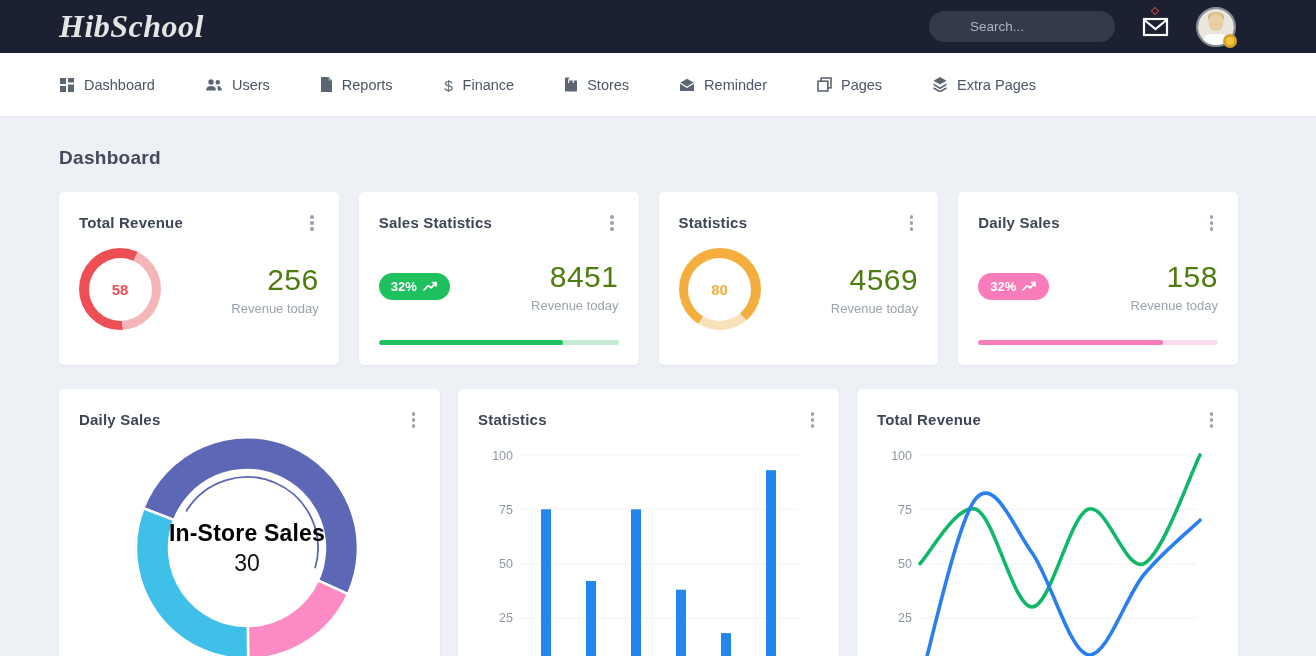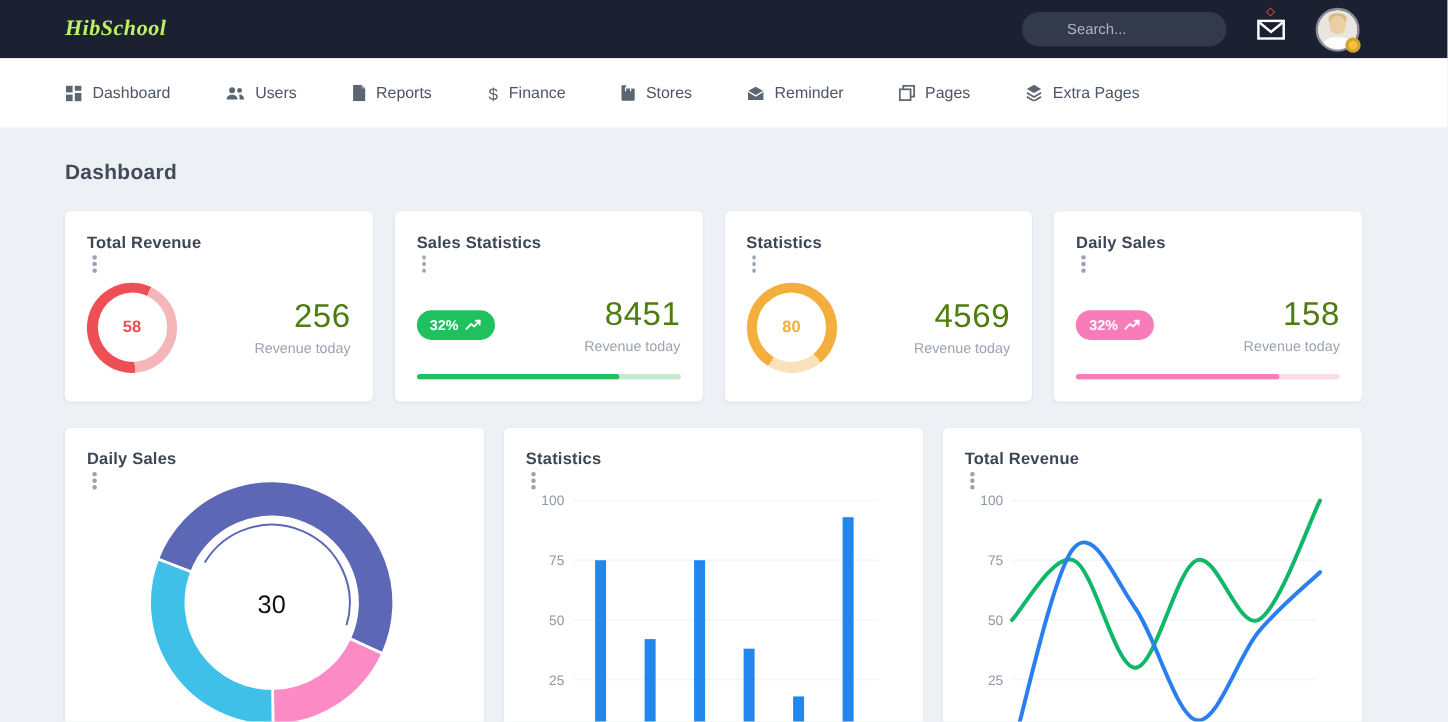--- a/index.html
+++ b/index.html
@@ -1,21 +1,21 @@
 <!DOCTYPE html>
 <html><head>
 <meta charset="utf-8">
 <style>
   * { margin:0; padding:0; box-sizing:border-box; }
   html,body { width:1316px; height:656px; overflow:hidden; }
   body { background:#edf0f4; font-family:"Liberation Sans", sans-serif; position:relative; }
 
   
   .topbar { height:53px; background:#1b2130; display:flex; align-items:center; padding:0 80px 0 59px; }
-  .logo { color:#bef264; font-size:20px; font-weight:700; font-style:italic; font-family:"Liberation Serif", serif; letter-spacing:.5px; }
+  .logo { color:#e5e5e5; font-size:32px; font-weight:700; font-style:italic; font-family:"Liberation Serif", serif; letter-spacing:.5px; }
   .topbar-right { margin-left:auto; display:flex; align-items:center; gap:27px; }
   .search-pill { width:186px; height:31px; background:#333a4a; border-radius:16px; display:flex; align-items:center; padding:0 13px; }
   .search-pill input { flex:1; background:transparent; border:none; outline:none; color:#d6dae1; font-size:13.5px; font-family:inherit;margin-left:28px; }
   .search-pill input::placeholder { color:#aeb5c0; }
   .mail-wrap { position:relative; cursor:pointer; display:flex; }
   .mail-dot { position:absolute; top:-8px; left:10px; width:6px; height:6px; border:1.5px solid #c0413f; transform:rotate(45deg); }
   .avatar { width:40px; height:40px; border-radius:50%; position:relative; cursor:pointer; border:2px solid #878d98; }
   .av-clip { position:absolute; inset:0; border-radius:50%; overflow:hidden; background:#eae6df; }
   .av-head { position:absolute; top:5px; left:50%; transform:translateX(-50%); width:15px; height:17px; background:#e9cfa4; border-radius:50% 50% 45% 45%; }
   .av-hair { position:absolute; top:3px; left:50%; transform:translateX(-50%); width:16px; height:8px; background:#d8b883; border-radius:50% 50% 0 0; }
@@ -28,21 +28,21 @@
   .nav-item svg { display:block; }
 
   
   .content { padding:0 78px 0 59px; }
   .page-title { margin-top:30px; font-size:19px; font-weight:700; color:#414b5a; letter-spacing:.3px; }
   .row1 { margin-top:23px; display:grid; grid-template-columns:repeat(4,1fr); gap:20px; }
   .row2 { margin-top:24px; display:grid; grid-template-columns:repeat(3,1fr); gap:18px; }
   .card { background:#fff; border-radius:5px; box-shadow:0 1px 3px rgba(30,40,55,.06); padding:20px; position:relative; }
   .row1 .card { height:173px; display:flex; flex-direction:column; }
   .row2 .card { height:332px; overflow:hidden; }
-  .card-head { display:flex; justify-content:space-between; align-items:flex-start; position:relative; z-index:2;flex-direction:column; }
+  .card-head { display:flex; justify-content:space-between; align-items:center; position:relative; z-index:2; }
   .card-title { font-size:15px; font-weight:700; color:#3d4654; letter-spacing:.2px; }
   .kebab { display:flex; flex-direction:column; gap:2.5px; padding:3px 5px; cursor:pointer; }
   .kebab i { width:3.5px; height:3.5px; border-radius:50%; background:#9aa3af; }
 
   
   .stat-body { flex:1; display:flex; justify-content:space-between; align-items:center; }
   .gauge { width:82px; height:82px; border-radius:50%; position:relative; display:flex; align-items:center; justify-content:center; }
   .gauge-hole { position:absolute; inset:9.5px; border-radius:50%; background:#fff; }
   .gauge-num { position:relative; z-index:1; font-size:15px; font-weight:700; }
   .stat-nums { text-align:right; }
@@ -281,20 +281,21 @@
               <i></i>
             </div>
           </div>
           <svg class="chart-abs" width="381" height="332" viewBox="0 0 381 332">
             <path d="M84.37,119.22 A111,111 0 1 1 288.93,205.21 L258.92,191.47 A78,78 0 1 0 115.18,131.05 Z" fill="#5c67b5" stroke="#fff" stroke-width="2.5"></path>
             <path d="M288.93,205.21 A111,111 0 0 1 189.16,269.99 L188.82,237.00 A78,78 0 0 0 258.92,191.47 Z" fill="#fb8ac5" stroke="#fff" stroke-width="2.5"></path>
             <path d="M189.16,269.99 A111,111 0 0 1 84.37,119.22 L115.18,131.05 A78,78 0 0 0 188.82,237.00 Z" fill="#3ec0e8" stroke="#fff" stroke-width="2.5"></path>
             <path d="M127.14,122.43 A71,71 0 0 1 256.04,179.28" fill="none" stroke="#5c67b5" stroke-width="1.8"></path>
           </svg>
           <div class="donut-center">
+            <div class="donut-label">In-Store Sales</div>
             <div class="donut-value">30</div>
           </div>
         </div>
         <div class="card">
           <div class="card-head">
             <div class="card-title">Statistics</div>
             <div class="kebab">
               <i></i>
               <i></i>
               <i></i>

